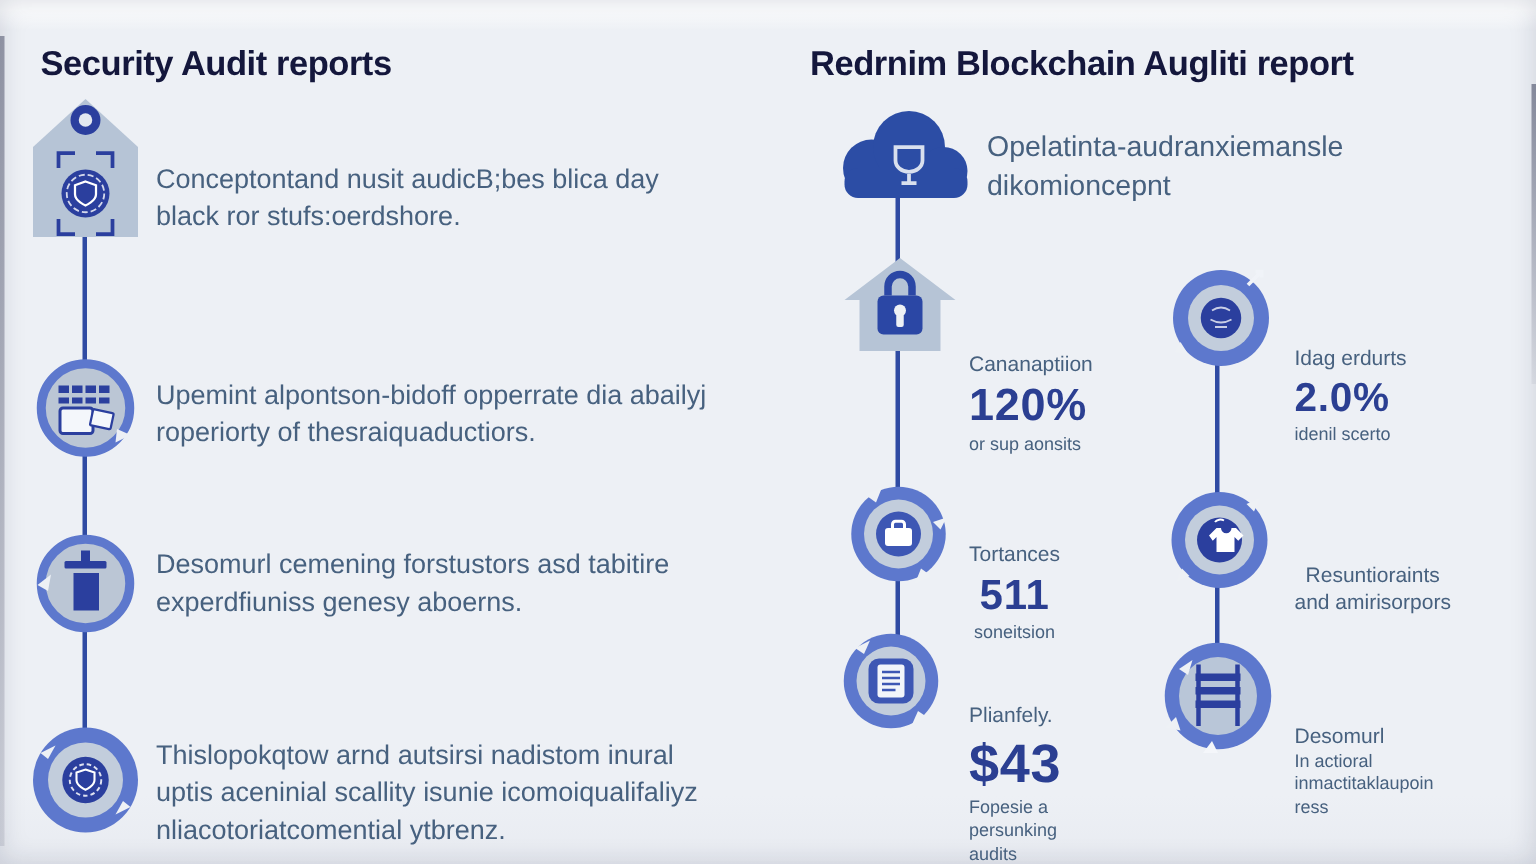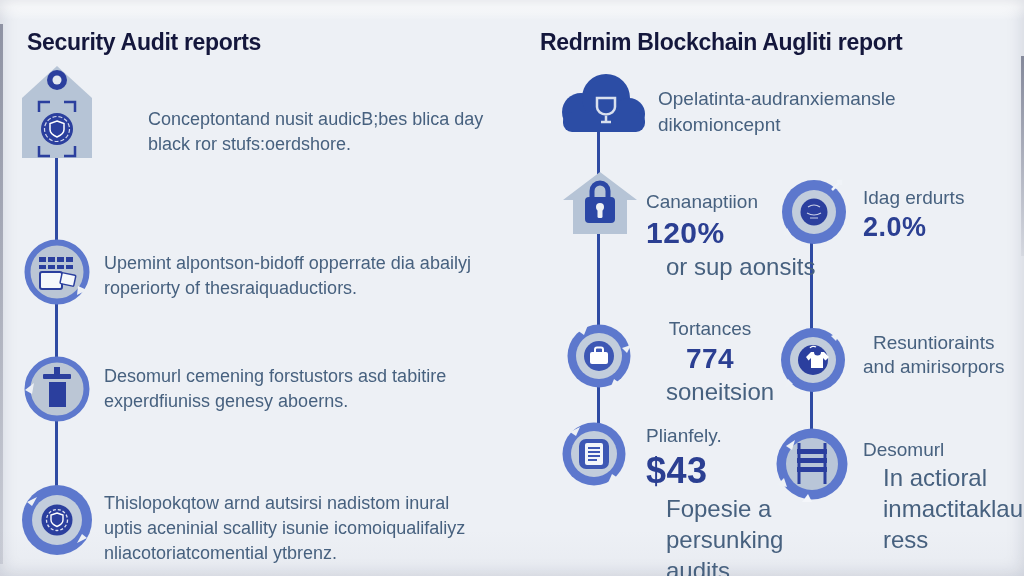--- a/index.html
+++ b/index.html
@@ -7,23 +7,23 @@
     position:relative;width:1024px;height:576px;overflow:hidden;
     font-family:"Liberation Sans",sans-serif;
     background:linear-gradient(#fcfdfe 0,#fcfdfe 7px,#edf0f5 20px,#edf0f5 92%,#e8ebf1 100%);
     box-shadow:inset 0 0 18px rgba(21,27,59,.15);
   }
   .abs{position:absolute;}
   .title{font-size:23px;font-weight:700;color:#14173c;letter-spacing:-.3px;z-index:2;}
   .item-text{font-size:18px;line-height:1.38;color:#47617f;white-space:pre-line;z-index:2;}
   .intro-text{font-size:19px;line-height:1.35;color:#47617f;white-space:pre-line;z-index:2;}
   .stat{z-index:2;}
-  .stat-label{font-size:19px;line-height:1.25;color:#47617f;white-space:pre-line;}
+  .stat-label{font-size:14px;line-height:1.25;color:#47617f;white-space:pre-line;margin-top:44px;}
   .stat-value{font-size:29px;font-weight:700;color:#2b3f92;margin:2px 0 1px 0;letter-spacing:.5px;}
-  .stat-sub{font-size:24px;line-height:1.3;color:#47617f;white-space:pre-line;margin-left:20px;}
+  .stat-sub{font-size:12px;line-height:1.3;color:#47617f;white-space:pre-line;}
   .vline{width:3px;background:#2f4ba3;z-index:0;}
   .icon{z-index:1;line-height:0;}
   .edge{z-index:3;pointer-events:none;}
 </style>
 </head>
 <body>
 
 <div class="canvas">
 
   <div class="abs edge" style="left:0;top:24px;width:3px;height:540px;background:linear-gradient(rgba(21,27,59,.4),rgba(21,27,59,.1))"></div>
@@ -37,21 +37,21 @@
     <svg width="76" height="98" viewBox="0 0 76 98">
       <path d="M38 4 L73 36 V96 H3 V36 Z" fill="#b6c4d6"></path>
       <circle cx="38" cy="18" r="10" fill="#2b3f9e"></circle>
       <circle cx="38" cy="18" r="4.5" fill="#e3e8f0"></circle>
       <path d="M20 50 v-10 h11 M45 40 h11 v10 M56 84 v10 h-11 M31 94 h-11 v-10" fill="none" stroke="#2b3f9e" stroke-width="2.5"></path>
       <circle cx="38" cy="67" r="16" fill="#2b3f9e"></circle>
       <circle cx="38" cy="67" r="12.5" fill="none" stroke="#ffffff" stroke-width="1.2" stroke-dasharray="4 2" opacity="0.8"></circle>
       <path d="M38 59 l7 2.5 v6 c0 4.5 -7 7.5 -7 7.5 c0 0 -7 -3 -7 -7.5 v-6 z" fill="none" stroke="#ffffff" stroke-width="1.5"></path>
     </svg>
   </div>
-  <div class="abs item-text" style="left:104px;top:107px;margin-left:44px;">Conceptontand nusit audicB;bes blica day
+  <div class="abs item-text" style="left:104px;top:107px;">Conceptontand nusit audicB;bes blica day
 black ror stufs:oerdshore.</div>
 
   <div class="abs icon" style="left:24px;top:239px;">
     <svg width="66" height="66" viewBox="0 0 66 66">
       <circle cx="33" cy="33" r="29.5" fill="#bbc6d5" stroke="#5d78cd" stroke-width="6"></circle>
       <g fill="#2b3f9e">
         <rect x="15" y="18" width="7" height="5"></rect>
           <rect x="24" y="18" width="7" height="5"></rect>
           <rect x="33" y="18" width="7" height="5"></rect>
           <rect x="42" y="18" width="7" height="5"></rect>
@@ -141,21 +141,21 @@
       <circle cx="34" cy="34" r="15" fill="#3d57b4"></circle>
       <rect x="25" y="30" width="18" height="12" rx="2" fill="#ffffff"></rect>
       <path d="M30 30 v-2.5 a2 2 0 0 1 2 -2 h4 a2 2 0 0 1 2 2 v2.5" fill="none" stroke="#ffffff" stroke-width="2"></path>
       <path d="M12 8 l11 -5 -4 10 z" fill="#eef1f5"></path>
       <path d="M56 62 l-11 5 4 -10 z" fill="#eef1f5"></path>
       <path d="M57 26 l9 -3 -4 8 z" fill="#eef1f5"></path>
     </svg>
   </div>
   <div class="abs stat" style="left:646px;top:317px;text-align:center;">
     <div class="stat-label">Tortances</div>
-    <div class="stat-value" style="font-size:28px;">774</div>
+    <div class="stat-value" style="font-size:28px;">511</div>
     <div class="stat-sub">soneitsion</div>
   </div>
 
   <div class="abs icon" style="left:560px;top:420px;">
     <svg width="68" height="68" viewBox="0 0 68 68">
       <circle cx="34" cy="34" r="31.5" fill="#5d78cd"></circle>
       <circle cx="34" cy="34" r="23" fill="#c2cddc"></circle>
       <rect x="19" y="19" width="30" height="30" rx="7" fill="#3d57b4"></rect>
       <rect x="25" y="23" width="18" height="22" rx="2" fill="#f2f5fa"></rect>
       <g stroke="#3d57b4" stroke-width="1.8">
@@ -181,20 +181,21 @@
       <g stroke="#ffffff" stroke-width="1.2" fill="none" opacity="0.75">
         <path d="M28 29 q6 -4 12 0 M27 35 q7 4 14 0 M30 40 h8"></path>
       </g>
       <path d="M52 12 l9 -9 M57 3 h4 v4" stroke="#f0f3f8" stroke-width="2.5" fill="none"></path>
       <path d="M7 50 l-4 7 9 1 z" fill="#eef1f5"></path>
     </svg>
   </div>
   <div class="abs stat" style="left:863px;top:186px;">
     <div class="stat-label">Idag erdurts</div>
     <div class="stat-value" style="font-size:27px;">2.0%</div>
+    <div class="stat-sub">idenil scerto</div>
   </div>
 
   <div class="abs icon" style="left:779px;top:326px;">
     <svg width="68" height="68" viewBox="0 0 68 68">
       <circle cx="34" cy="34" r="32" fill="#5d78cd"></circle>
       <circle cx="34" cy="34" r="23" fill="#c2cddc"></circle>
       <circle cx="34" cy="34" r="15" fill="#2b3f9e"></circle>
       <path d="M27 31 l5 -5 h3 a3.5 3.5 0 0 0 7 0 h3 l5 5 -3.5 3.5 -2.5 -2.5 v10 h-12 v-10 l-2.5 2.5 z" fill="#ffffff"></path>
       <path d="M31 22 a4 3 0 0 1 6 -1" stroke="#ffffff" stroke-width="1.3" fill="none"></path>
       <path d="M52 10 l9 -4 -4 9 z" fill="#eef1f5"></path>

